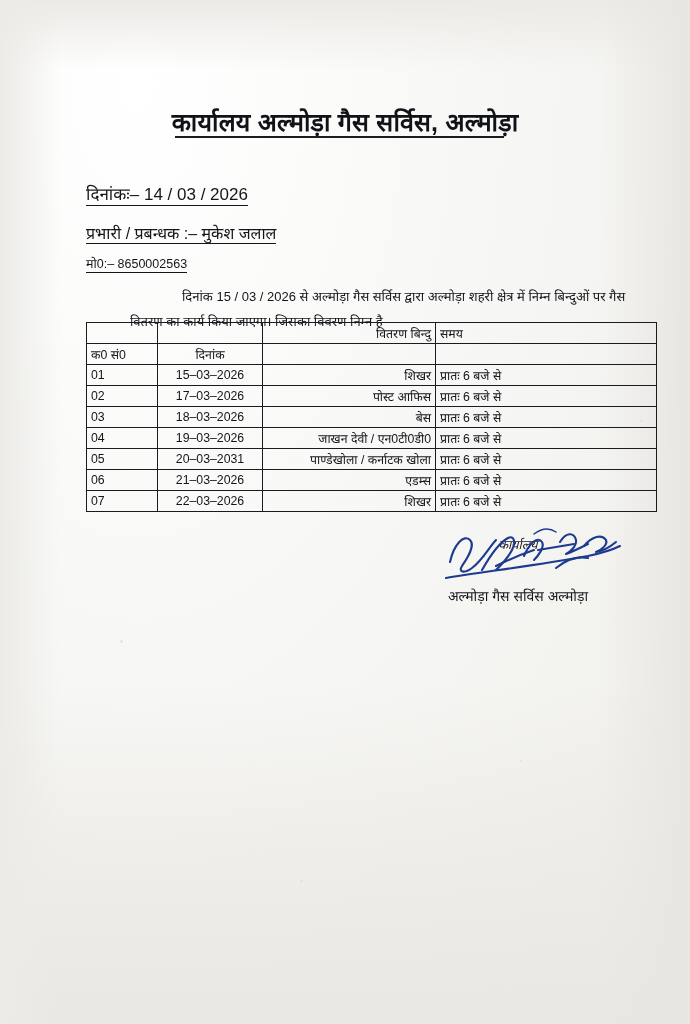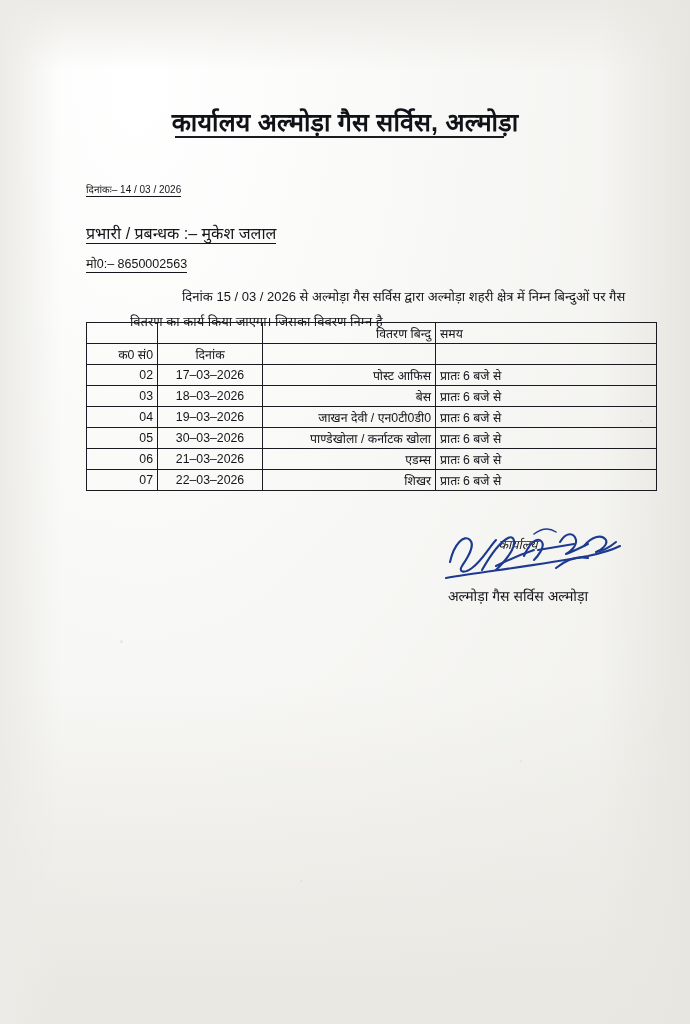--- a/index.html
+++ b/index.html
@@ -70,21 +70,21 @@
     left: 175px;
     top: 136px;
     width: 329px;
     height: 1.6px;
     background: #1b1c22;
   }
 
   .line-date {
     position: absolute;
     left: 86px; top: 182px;
-    font-size: 10px;
+    font-size: 17px;
     color: #15161b;
     white-space: nowrap;
   }
   .line-date .underline {
     border-bottom: 1.3px solid #15161b;
     padding-bottom: 1px;
   }
 
   .line-incharge {
     position: absolute;
@@ -136,21 +136,21 @@
   table.schedule th,
   table.schedule td {
     border: 1.1px solid #1a1b20;
     font-size: 12.3px;
     color: #14151a;
     padding: 1px 4px;
     height: 18px;
     vertical-align: middle;
     background: transparent;
   }
-  th.col-sno, td.col-sno { width: 62px; text-align: right; }
+  th.col-sno, td.col-sno { width: 62px; text-align: left; }
   th.col-date, td.col-date { width: 96px; text-align: center; }
   th.col-point, td.col-point { width: 164px; text-align: right; padding-left: 6px; }
   th.col-time, td.col-time { width: 212px; text-align: left; padding-left: 8px; }
 
   thead th {
     font-weight: normal;
     text-align: center;
     height: 20px;
   }
   
@@ -239,40 +239,46 @@
           </tr>
           <tr>
             <th class="col-sno">क0 सं0</th>
             <th class="col-date">दिनांक</th>
             <th class="col-point"></th>
             <th class="col-time"></th>
           </tr>
         </thead>
         <tbody>
           <tr>
+            <td class="col-sno">01</td>
+            <td class="col-date">15–03–2026</td>
+            <td class="col-point">शिखर</td>
+            <td class="col-time">प्रातः 6 बजे से</td>
+          </tr>
+          <tr>
             <td class="col-sno">02</td>
             <td class="col-date">17–03–2026</td>
             <td class="col-point">पोस्ट आफिस</td>
             <td class="col-time">प्रातः 6 बजे से</td>
           </tr>
           <tr>
             <td class="col-sno">03</td>
             <td class="col-date">18–03–2026</td>
             <td class="col-point">बेस</td>
             <td class="col-time">प्रातः 6 बजे से</td>
           </tr>
           <tr>
             <td class="col-sno">04</td>
             <td class="col-date">19–03–2026</td>
             <td class="col-point">जाखन देवी / एन0टी0डी0</td>
             <td class="col-time">प्रातः 6 बजे से</td>
           </tr>
           <tr>
             <td class="col-sno">05</td>
-            <td class="col-date">30–03–2026</td>
+            <td class="col-date">20–03–2031</td>
             <td class="col-point">पाण्डेखोला / कर्नाटक खोला</td>
             <td class="col-time">प्रातः 6 बजे से</td>
           </tr>
           <tr>
             <td class="col-sno">06</td>
             <td class="col-date">21–03–2026</td>
             <td class="col-point">एडम्स</td>
             <td class="col-time">प्रातः 6 बजे से</td>
           </tr>
           <tr>

